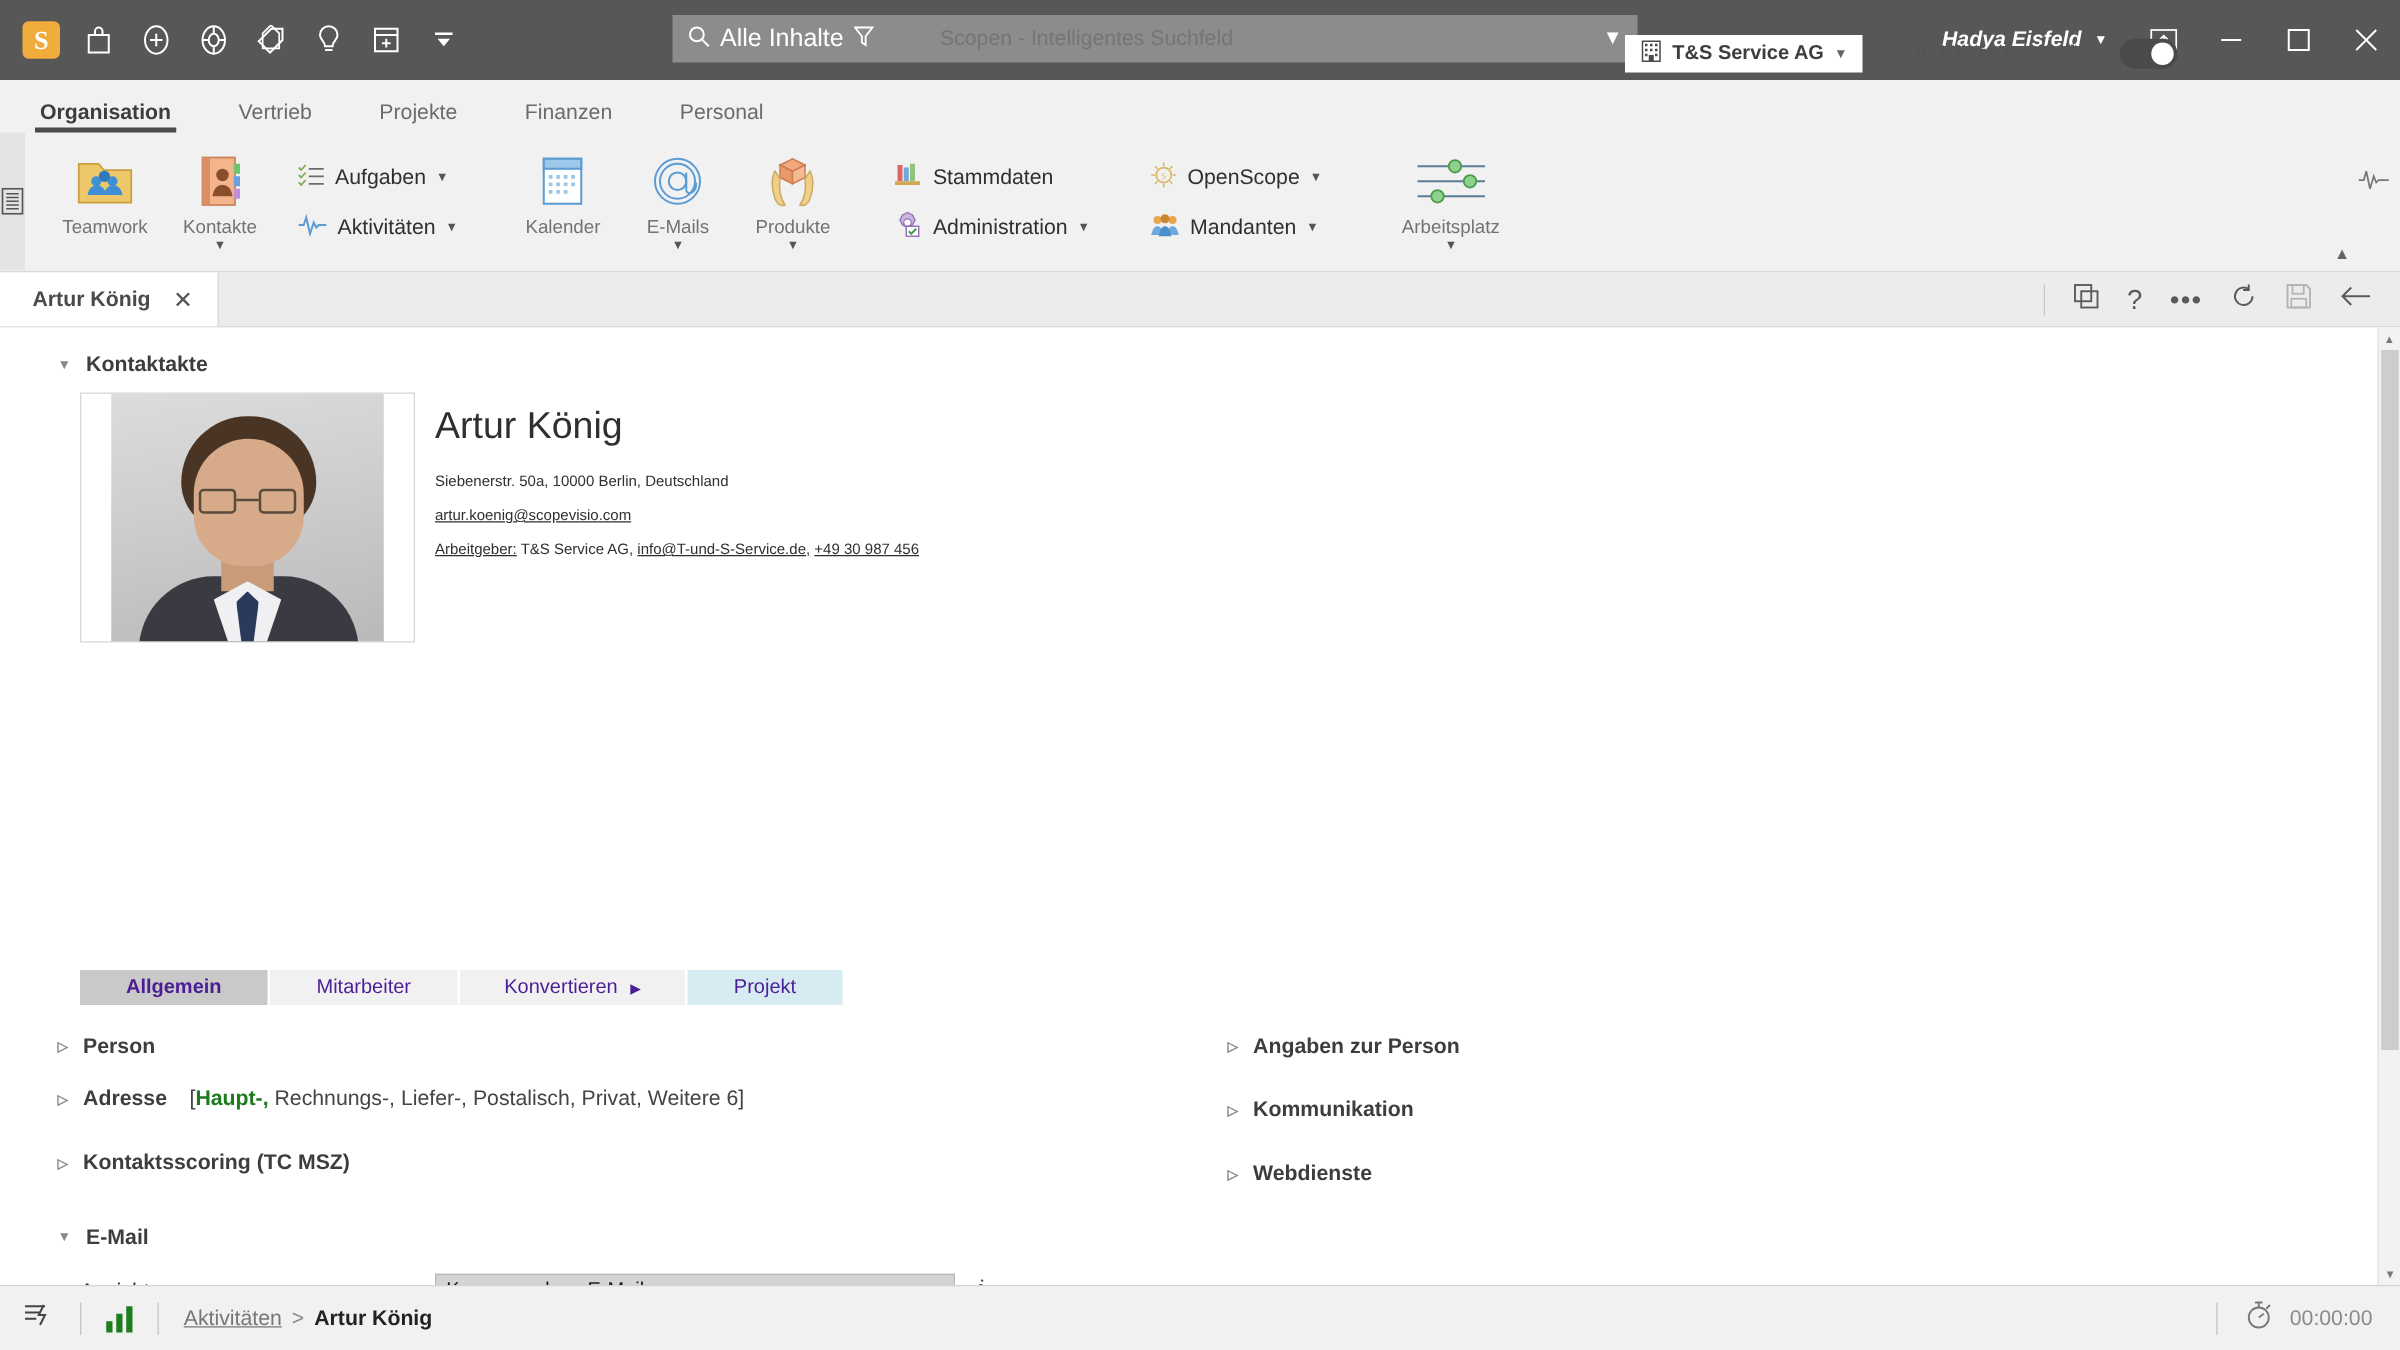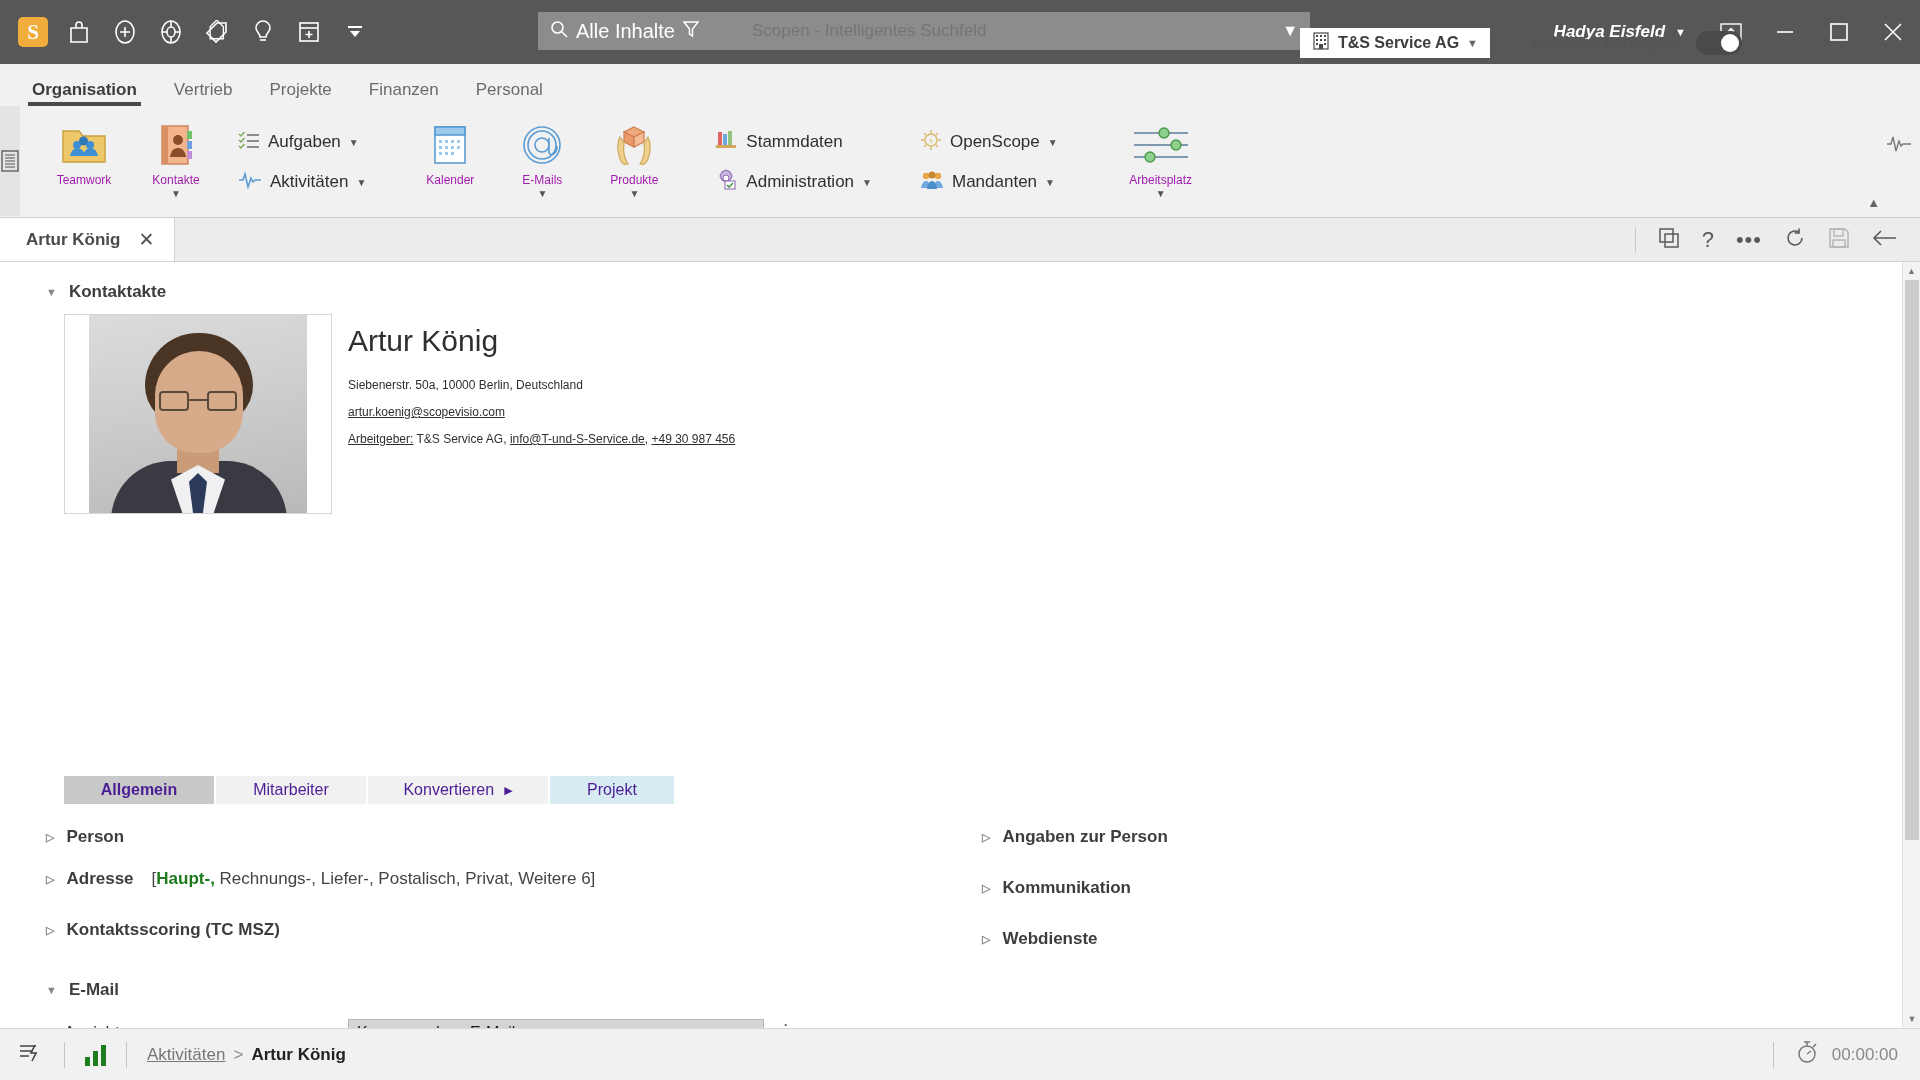--- a/index.html
+++ b/index.html
@@ -37,38 +37,38 @@
     position: absolute; right: 0; top: 0; height: 64px; display: flex; align-items: center;
   }
   .tb-user { color: #fff; font-weight: bold; font-size: 17px; display: flex; align-items: center; gap: 10px; margin-right: 18px; font-style: italic; }
   .winbtn { width: 54px; height: 64px; display: flex; align-items: center; justify-content: center; color: #fff; }
 
   
   .ribbon {
     position: absolute; top: 64px; left: 0; width: 1920px; height: 154px;
     background: #f1f1f1; border-bottom: 1px solid #d0d0d0;
   }
-  .menubar { height: 42px; display: flex; align-items: flex-end; padding-left: 14px; gap: 1px; }
+  .menubar { height: 42px; display: flex; align-items: flex-end; padding-left: 14px; gap: 18px; }
   .menu-item {
     font-size: 17px; color: #6b6b6b; padding: 0 18px 6px 18px; position: relative;
   }
   .menu-item.active { color: #3d3d3d; font-weight: bold; }
   .menu-item.active::after {
     content: ""; position: absolute; left: 14px; right: 14px; bottom: 0; height: 4px; background: #4a4a4a;
   }
   .ribbon-body { display: flex; align-items: flex-start; height: 110px; position: relative; }
   .rb-leftbar {
     width: 38px; height: 110px; background: #e4e4e4; display: flex; align-items: center; justify-content: center;
   }
   .rb-group { display: flex; align-items: flex-start; height: 110px; padding: 6px 0 0 0; }
   .big-btn {
     width: 92px; display: flex; flex-direction: column; align-items: center; gap: 3px;
     padding-top: 8px; font-size: 15px; color: #333;
   }
-  .big-btn .lbl { font-size: 12px; color: #a21caf; }
+  .big-btn .lbl { font-size: 15px; color: #737373; }
   .big-icon { height: 50px; display: flex; align-items: center; justify-content: center; }
   .small-btn {
     display: flex; align-items: center; gap: 8px; font-size: 17px; color: #2f2f2f;
     height: 40px; padding: 0 6px;
   }
   .stack { display: flex; flex-direction: column; padding-top: 10px; }
   .rb-sep { width: 1px; height: 86px; background: #cfcfcf; margin: 10px 16px 0 16px; }
   .caret-sm { font-size: 10px; color: #555; }
   .caret-dn { font-size: 10px; color: #555; line-height: 8px; }
   .company-chip {

